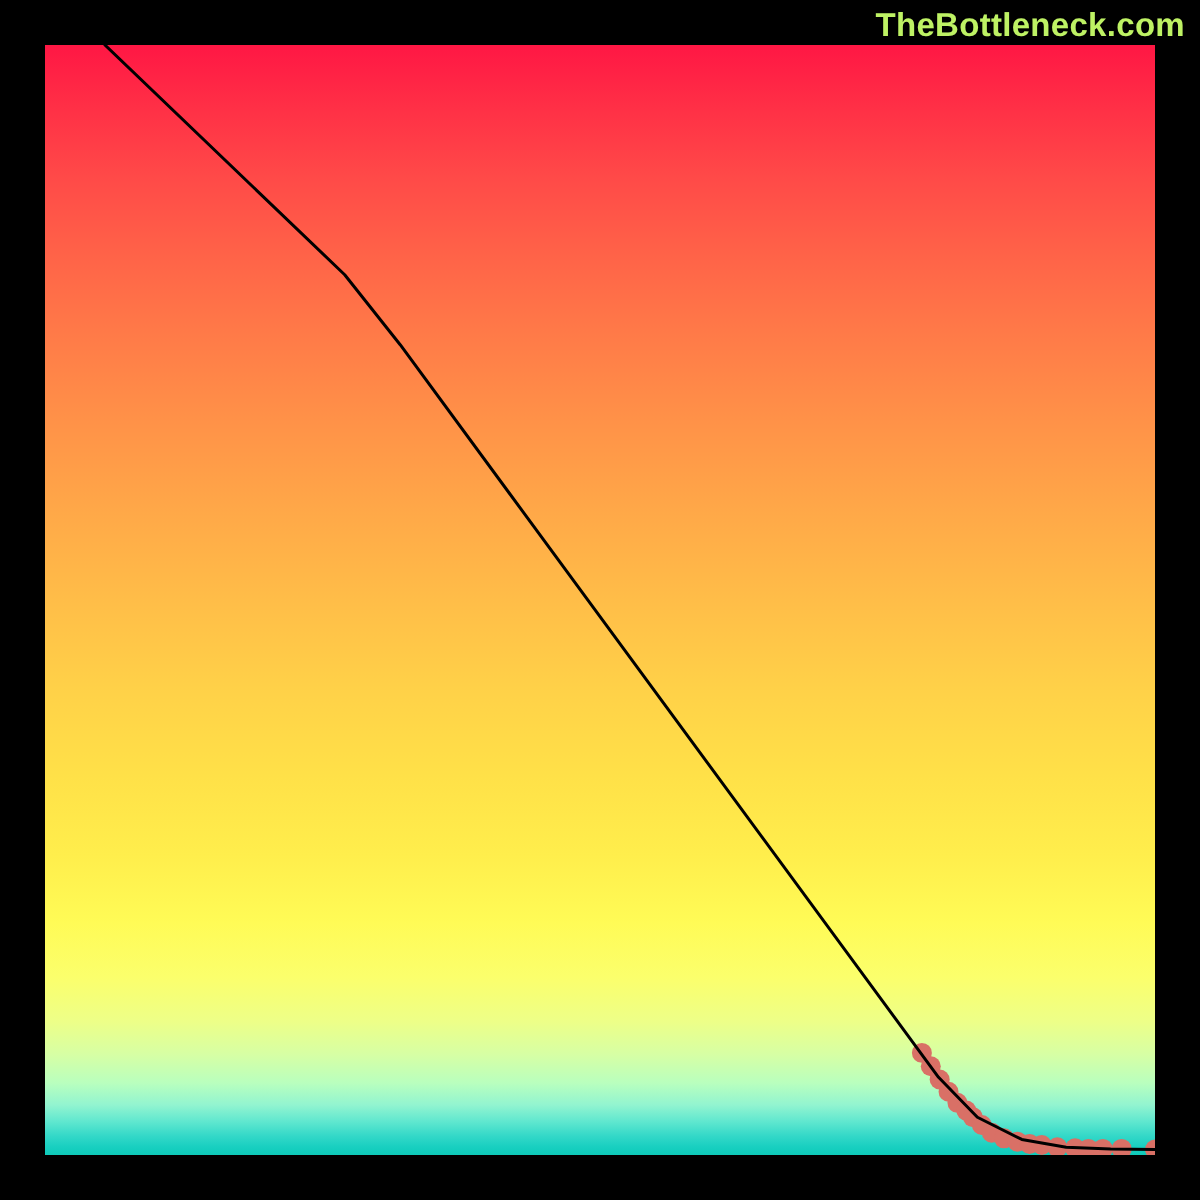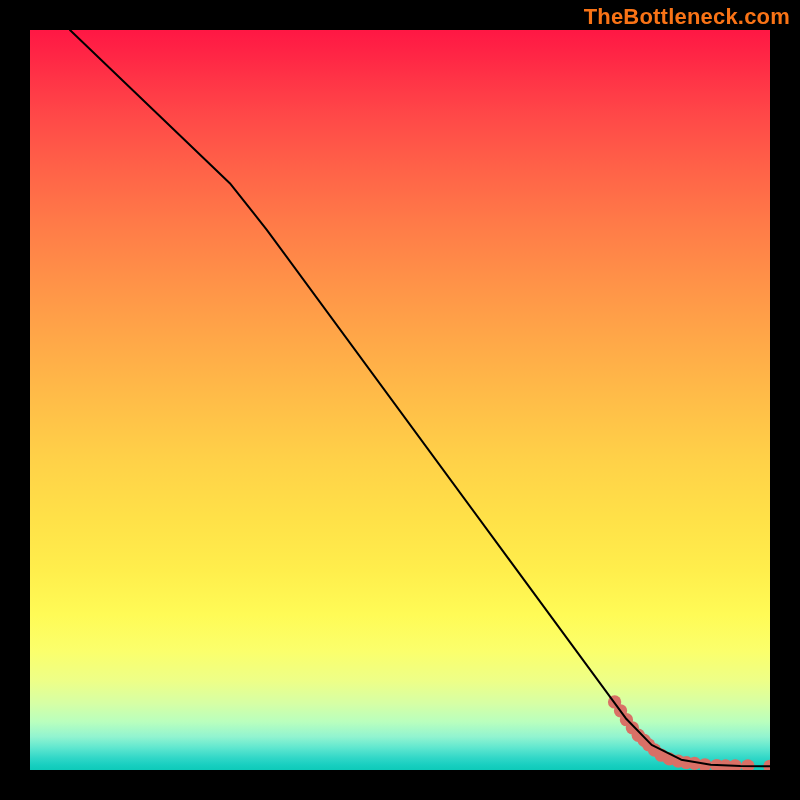--- a/index.html
+++ b/index.html
@@ -10,21 +10,21 @@
     height: 800px;
     background: #000;
   }
   .watermark {
     position: absolute;
     top: 4px;
     right: 10px;
     font-family: Arial, Helvetica, sans-serif;
     font-size: 22px;
     font-weight: 600;
-    color: #f97316;
+    color: #bef264;
     letter-spacing: 0.2px;
     z-index: 10;
   }
   .plot {
     position: absolute;
     left: 30px;
     top: 30px;
     width: 740px;
     height: 740px;
   }

